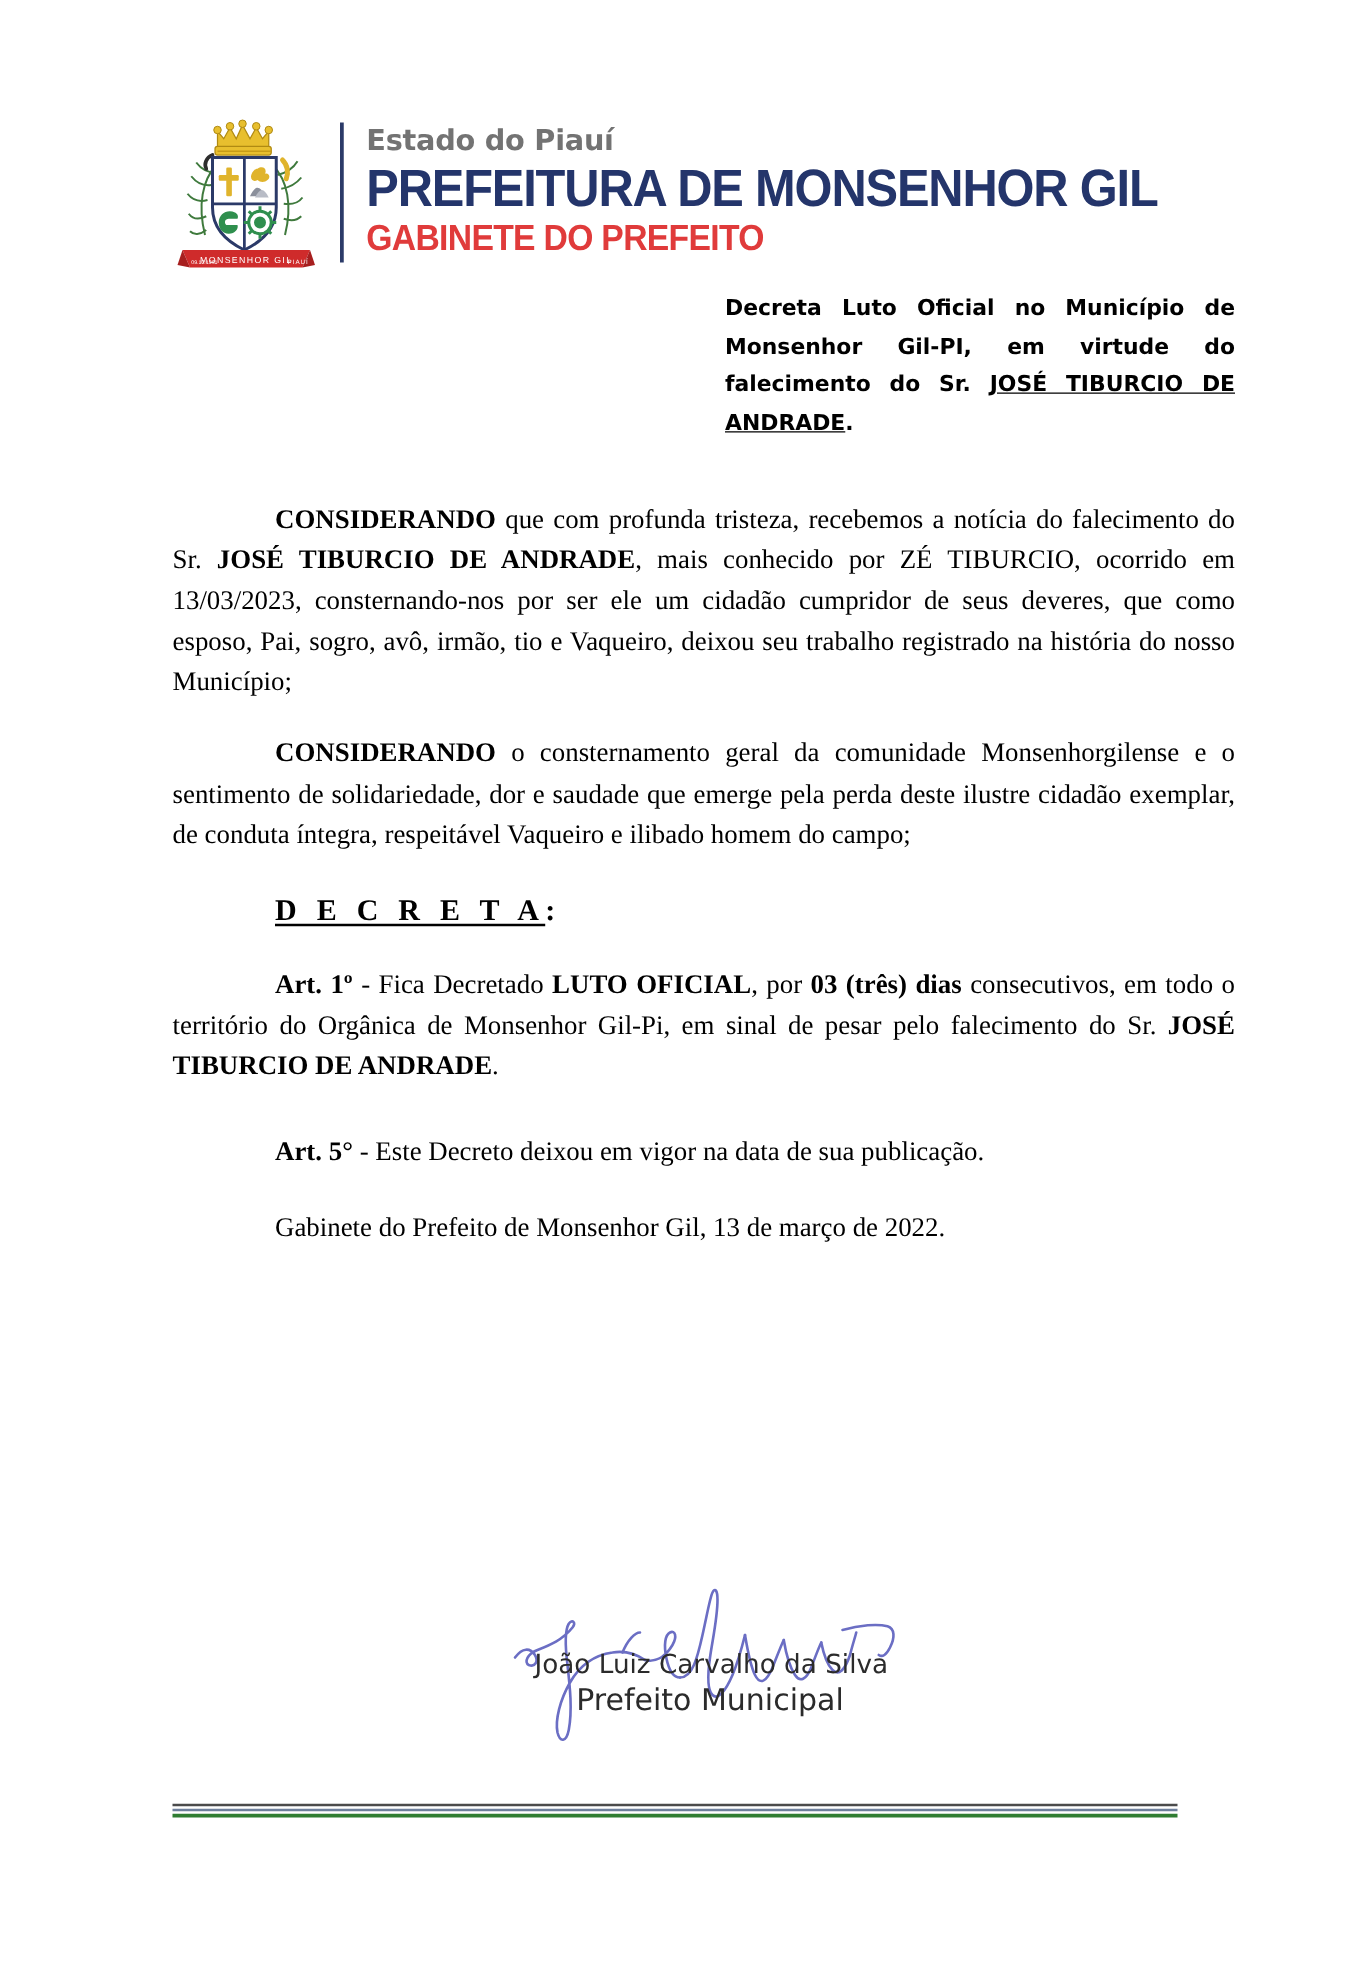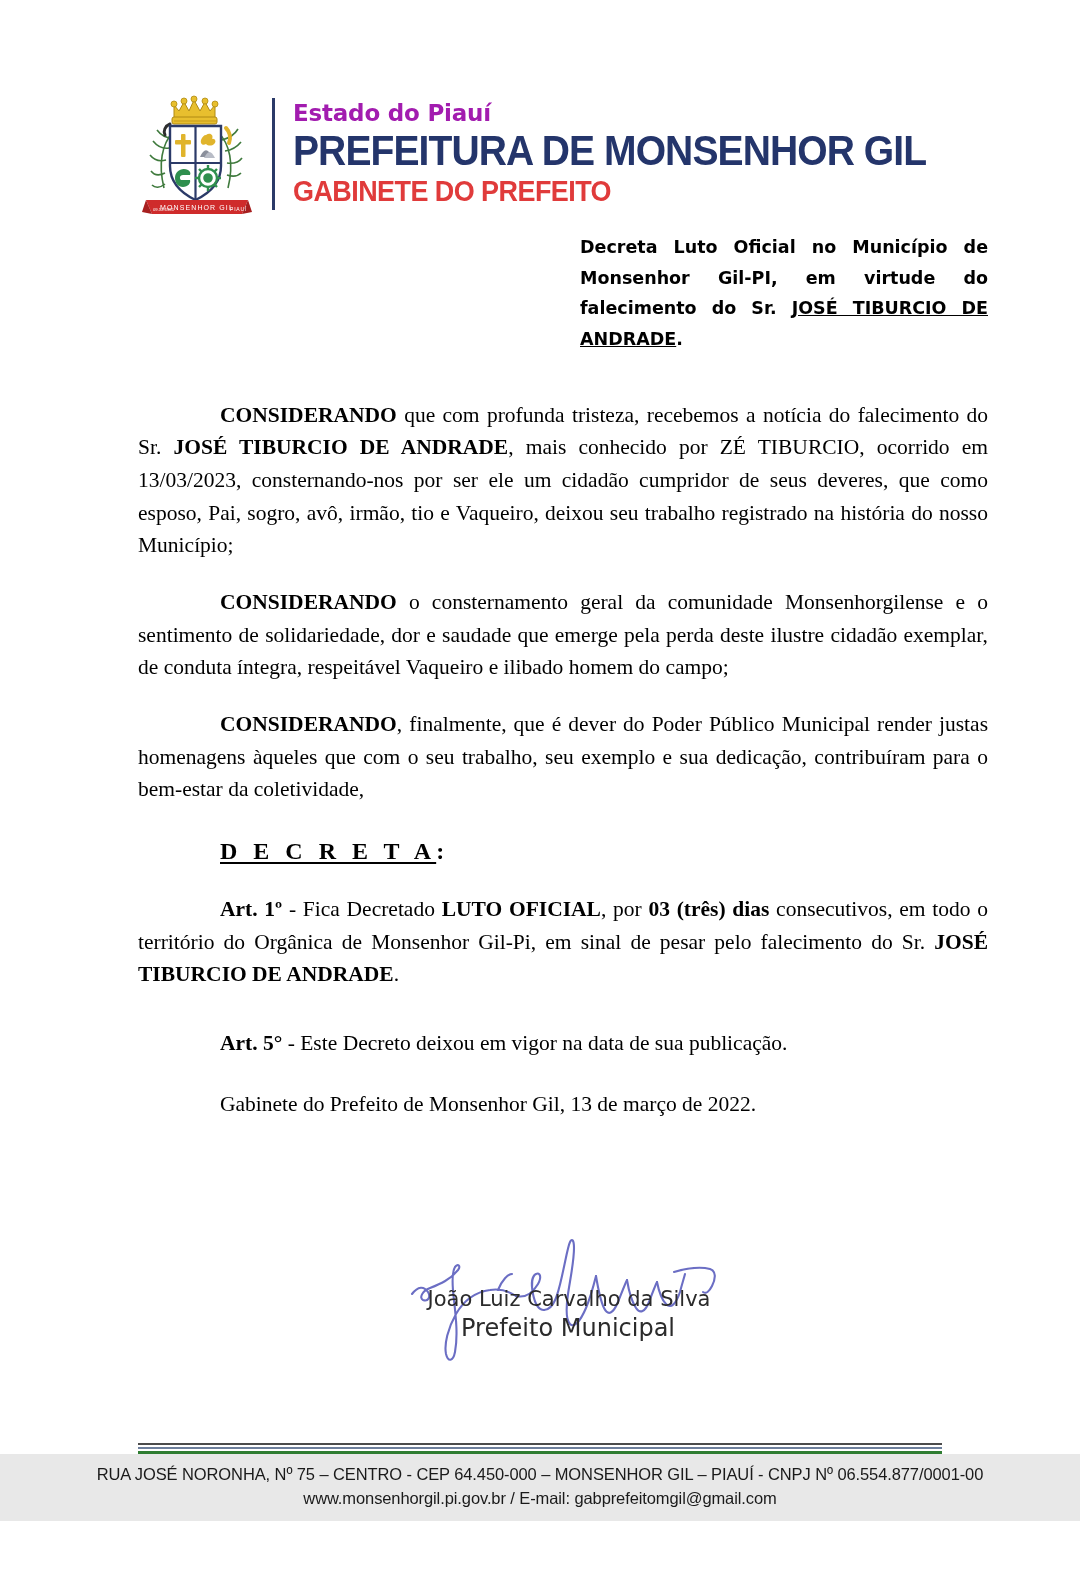--- a/index.html
+++ b/index.html
@@ -46,21 +46,21 @@
   .lh-text {
     display: flex;
     flex-direction: column;
     justify-content: center;
     line-height: 1;
   }
   .lh-state {
     font-family: "DejaVu Sans", "Liberation Sans", sans-serif;
     font-size: 23px;
     font-weight: 700;
-    color: #a21caf;
+    color: #737373;
     letter-spacing: -0.2px;
     margin-bottom: 4px;
   }
   .lh-main {
     font-family: "Liberation Sans Narrow", "Liberation Sans", "DejaVu Sans", sans-serif;
     font-size: 42px;
     font-weight: 700;
     color: #24356b;
     letter-spacing: -1.0px;
     transform: scaleX(0.93);
@@ -137,21 +137,21 @@
     margin: 0 0 24px 0;
     text-align: left;
   }
   p.art5 { margin-top: 36px; }
   p.place { margin-top: 28px; margin-bottom: 0; }
 
   
   .signature-area {
     position: absolute;
     left: 138px;
-    top: 1236px;
+    top: 1268px;
     width: 850px;
     height: 130px;
   }
   .sig-ink {
     position: absolute;
     left: 268px;
     top: 0;
     width: 320px;
     height: 126px;
     pointer-events: none;
@@ -298,21 +298,20 @@
 
   <div class="ementa">
     <span>Decreta Luto Oficial no Município de Monsenhor Gil-PI, em virtude do falecimento do Sr. </span><span class="u">JOSÉ TIBURCIO DE ANDRADE</span><span>.</span>
   </div>
 
 
   <p class="body"><span class="b">CONSIDERANDO</span><span> que com profunda tristeza, recebemos a notícia do falecimento do Sr. </span><span class="b">JOSÉ TIBURCIO DE ANDRADE</span><span>, mais conhecido por ZÉ TIBURCIO, ocorrido em 13/03/2023, consternando-nos por ser ele um cidadão cumpridor de seus deveres, que como esposo, Pai, sogro, avô, irmão, tio e Vaqueiro, deixou seu trabalho registrado na história do nosso Município;</span></p>
 
   <p class="body"><span class="b">CONSIDERANDO</span><span> o consternamento geral da comunidade Monsenhorgilense e o sentimento de solidariedade, dor e saudade que emerge pela perda deste ilustre cidadão exemplar, de conduta íntegra, respeitável Vaqueiro e ilibado homem do campo;</span></p>
 
-  <p class="body"><span class="b">CONSIDERANDO</span><span>, finalmente, que é dever do Poder Público Municipal render justas homenagens àqueles que com o seu trabalho, seu exemplo e sua dedicação, contribuíram para o bem-estar da coletividade,</span></p>
 
   <div class="decreta"><span class="sp">D E C R E T A</span><span>:</span></div>
 
   <p class="body"><span class="b">Art. 1º</span><span> - Fica Decretado </span><span class="b">LUTO OFICIAL</span><span>, por </span><span class="b">03 (três) dias</span><span> consecutivos, em todo o território do Orgânica de Monsenhor Gil-Pi, em sinal de pesar pelo falecimento do Sr. </span><span class="b">JOSÉ TIBURCIO DE ANDRADE</span><span>.</span></p>
 
   <p class="closing art5"><span class="b">Art. 5°</span><span> - Este Decreto deixou em vigor na data de sua publicação.</span></p>
 
   <p class="closing place">Gabinete do Prefeito de Monsenhor Gil, 13 de março de 2022.</p>
 </div>
 
@@ -334,17 +333,13 @@
     <div class="sig-role">Prefeito Municipal</div>
   </div>
 </div>
 
 <div class="footer">
   <div class="rule-wrap">
     <div class="rule1"></div>
     <div class="rule2"></div>
     <div class="rule3"></div>
   </div>
-  <div class="footer-band">
-    <div class="footer-line1">RUA JOSÉ NORONHA, Nº 75 – CENTRO - CEP 64.450-000 – MONSENHOR GIL – PIAUÍ -  CNPJ Nº 06.554.877/0001-00</div>
-    <div class="footer-line2">www.monsenhorgil.pi.gov.br / E-mail: gabprefeitomgil@gmail.com</div>
-  </div>
 </div>
 
 </body></html>

